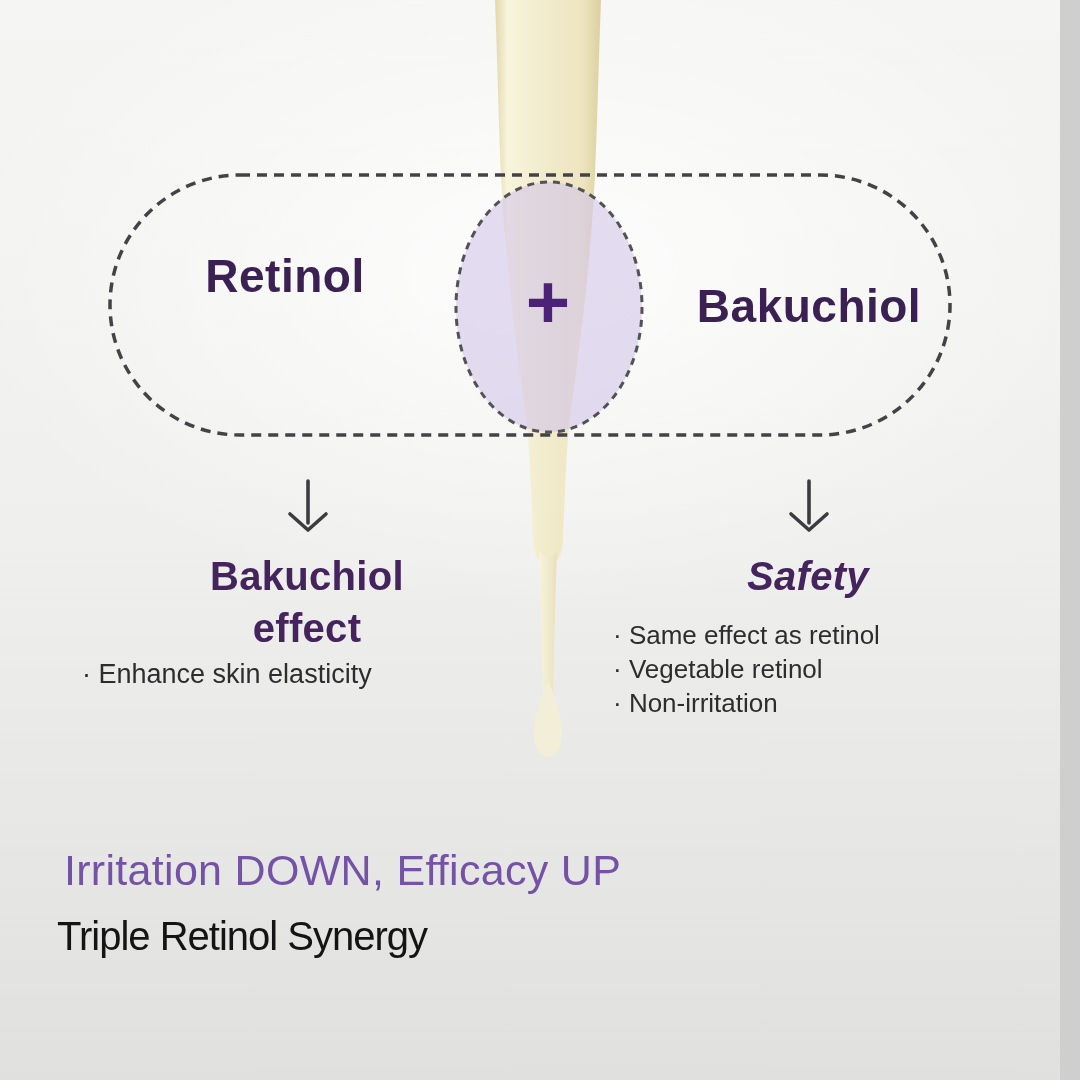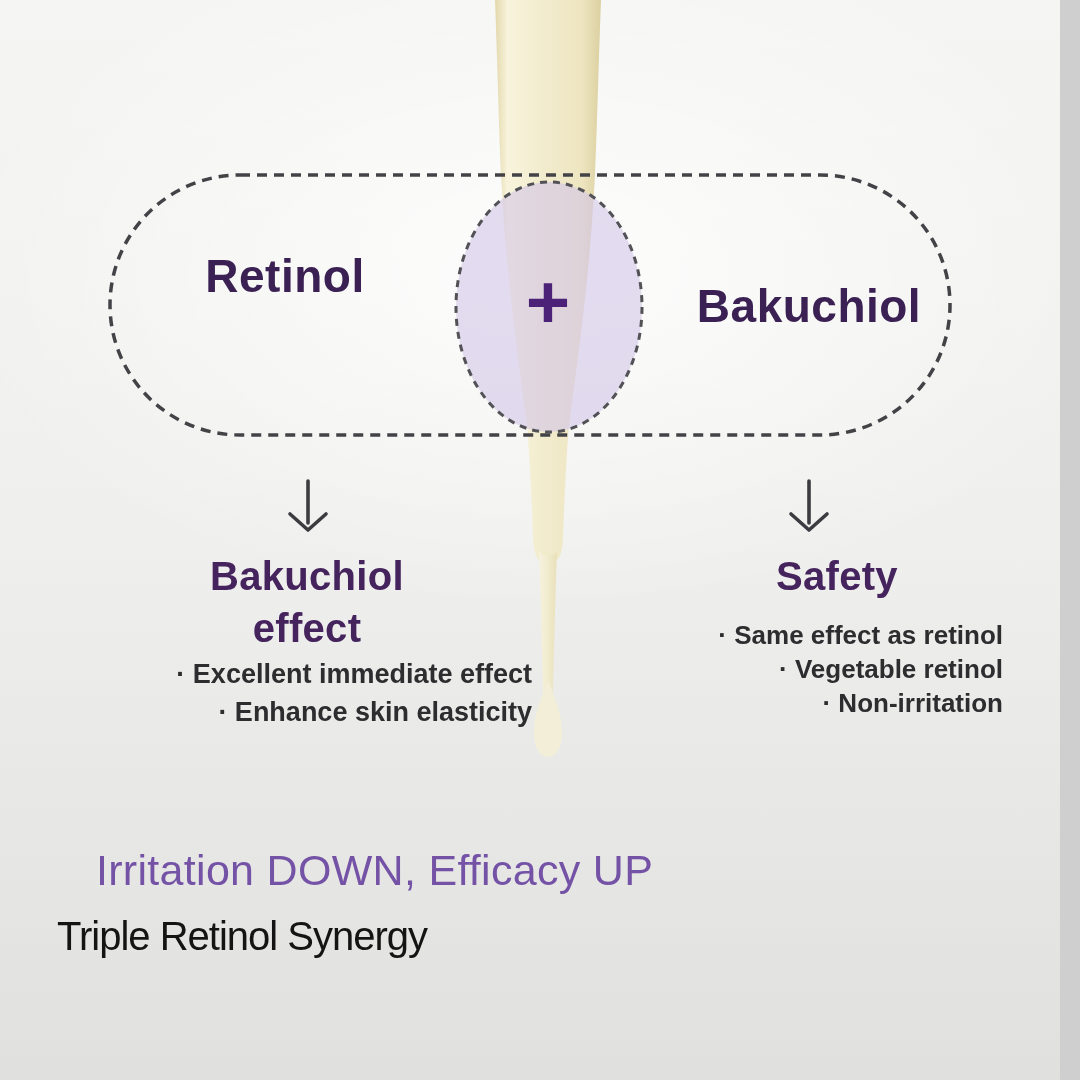--- a/index.html
+++ b/index.html
@@ -32,35 +32,34 @@
   .arrow-left{left:286px;top:478px;}
   .arrow-right{left:787px;top:478px;}
   .arrow svg{display:block;width:44px;height:60px;}
 
   .col-heading{
     position:absolute;text-align:center;font-weight:700;
     color:var(--purple-heading,#45245e);
     font-size:40px;line-height:52px;letter-spacing:0.3px;
   }
   .col-heading-left{left:107px;top:550px;width:400px;}
-  .col-heading-right{left:637px;top:550px;width:400px;}
+  .col-heading-right{left:608px;top:550px;width:400px;font-style:italic;}
 
   .bullets{
-    position:absolute;text-align:right;
+    position:absolute;text-align:left;
     color:var(--text-dark,#2d2d2f);
-    font-weight:700;
+    font-weight:400;
   }
   .bullets-left{left:82px;top:655px;width:450px;font-size:27px;line-height:38px;}
   .bullets-right{left:613px;top:618px;width:390px;font-size:26px;line-height:34px;}
 
   .footer-subtitle{
     position:absolute;left:64px;top:846px;
     font-size:43px;font-weight:500;letter-spacing:0.3px;
     color:var(--purple-accent,#7452a6);
-    margin-left:32px;
   }
   .footer-title{
     position:absolute;left:57px;top:914px;
     font-size:40px;font-weight:400;letter-spacing:-1px;
     color:var(--title-color,#141414);
   }
 </style>
 </head>
 <body>
 
@@ -128,21 +127,20 @@
       <path d="M22 3 L22 45" stroke="var(--arrow-color,#3c3c40)" stroke-width="3.6" stroke-linecap="round"></path>
       <path d="M4 36 L22 52 L40 36" stroke="var(--arrow-color,#3c3c40)" stroke-width="3.6" stroke-linecap="round" stroke-linejoin="round"></path>
     </svg>
   </div>
 
   <div class="col-heading col-heading-left">
     <div>Bakuchiol</div>
     <div>effect</div>
   </div>
   <div class="bullets bullets-left">
-    <div>· Excellent immediate effect</div>
     <div>· Enhance skin elasticity</div>
   </div>
 
   <div class="col-heading col-heading-right">Safety</div>
   <div class="bullets bullets-right">
     <div>· Same effect as retinol</div>
     <div>· Vegetable retinol</div>
     <div>· Non-irritation</div>
   </div>
 

